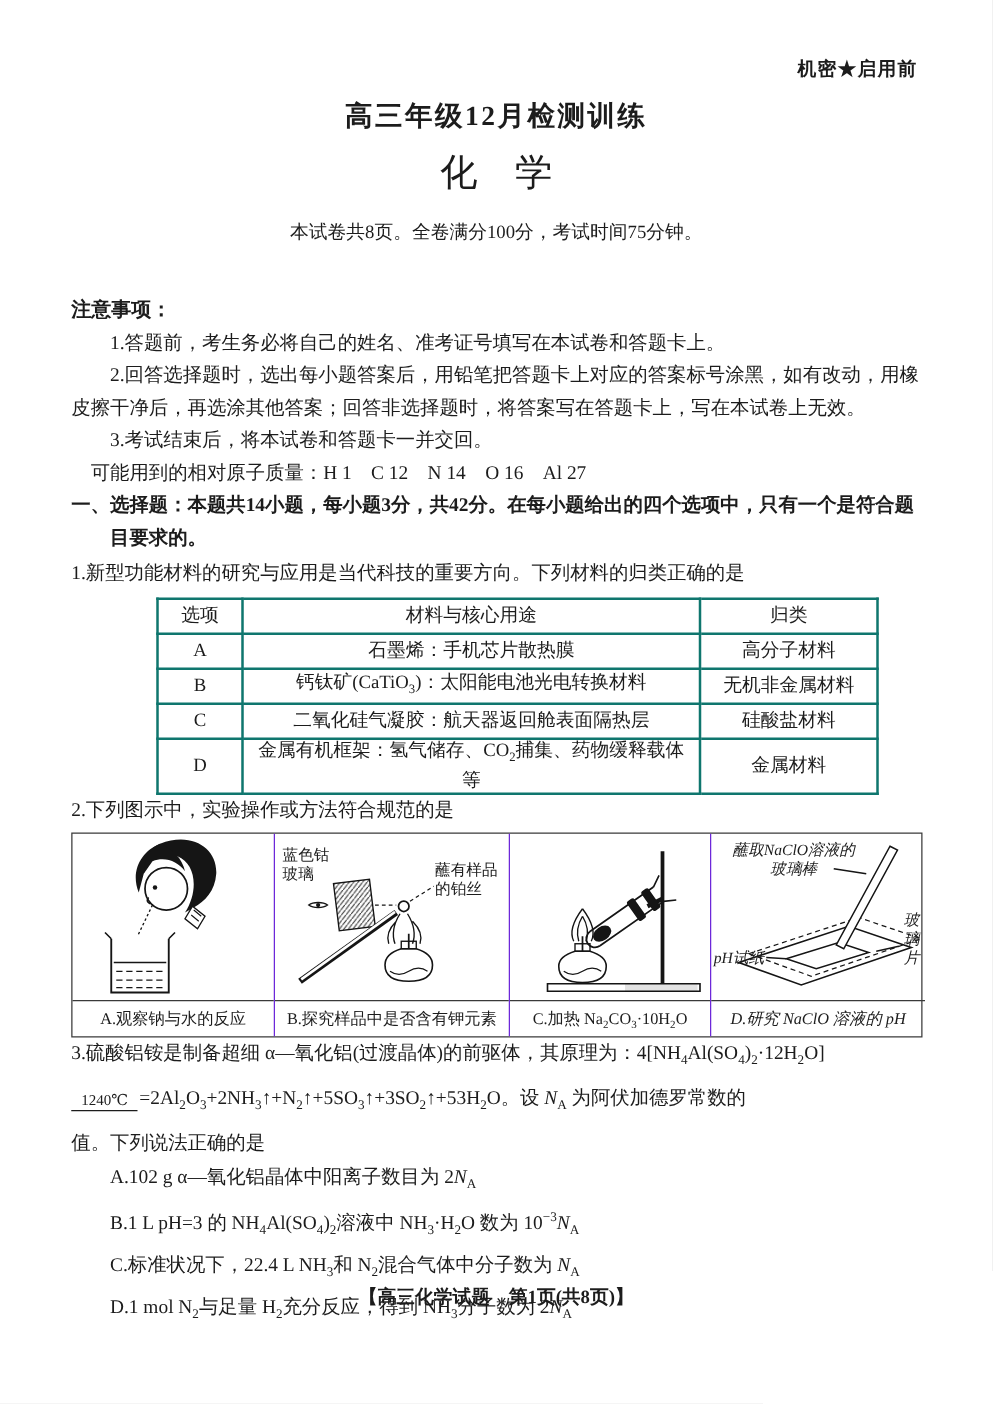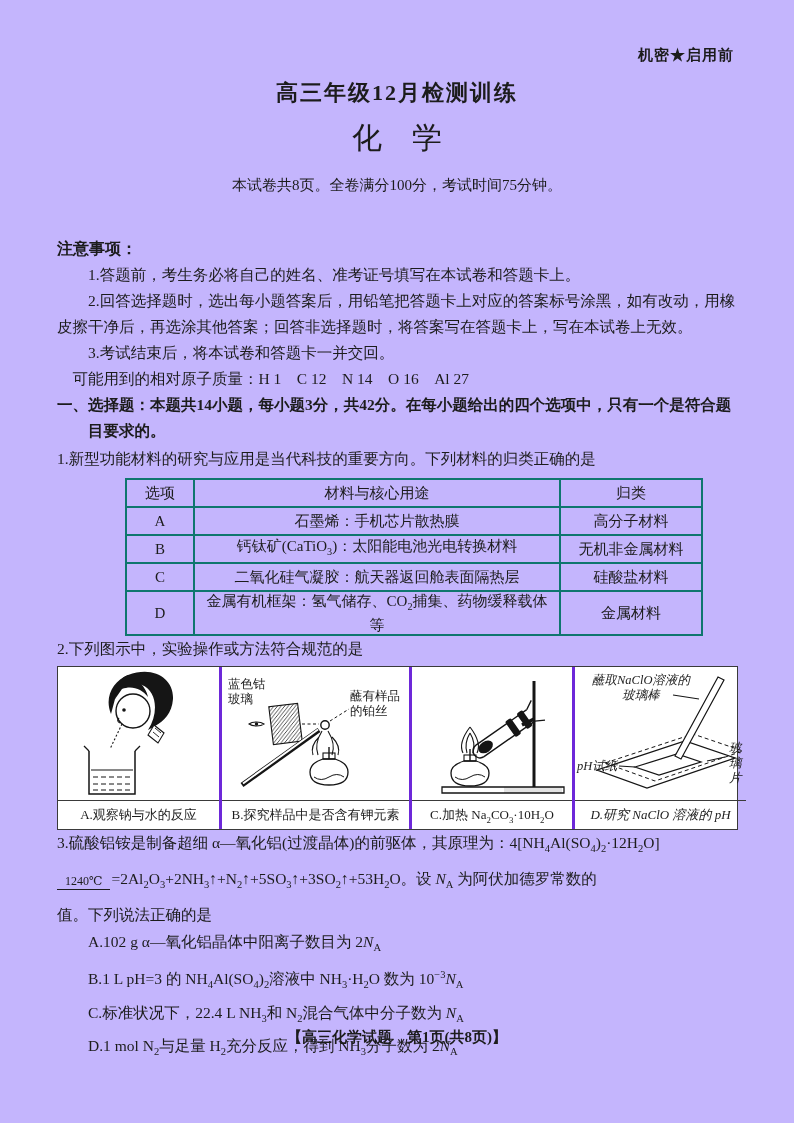--- a/index.html
+++ b/index.html
@@ -1,41 +1,41 @@
 <!DOCTYPE html>
 <html><head>
 <meta charset="utf-8">
 <style>
   html,body{margin:0;padding:0;background:#e8e8e8;}
-  .page{position:relative;width:794px;height:1123px;background:#c4b5fd;margin:0 auto;
+  .page{position:relative;width:794px;height:1123px;background:#ffffff;margin:0 auto;
         font-family:"Liberation Serif","DejaVu Serif",serif;color:#1c1c1c;overflow:hidden;}
   .confidential{position:absolute;top:46px;right:60px;font-weight:bold;font-size:15px;letter-spacing:1px;}
   .title{position:absolute;top:78px;left:0;width:100%;text-align:center;font-size:22px;font-weight:bold;letter-spacing:2px;}
   .subject{position:absolute;top:118px;left:0;width:100%;text-align:center;font-size:30px;font-weight:normal;}
   .exam-info{position:absolute;top:176px;left:0;width:100%;text-align:center;font-size:15px;}
   .content{position:absolute;left:57px;top:236px;width:680px;font-size:15.5px;line-height:26px;}
   .content p{margin:0;}
   .bold{font-weight:bold;}
   .indent2{text-indent:2em;}
   .hang2{padding-left:2em;text-indent:-2em;}
   .atomic{margin-top:16px;padding-left:1em;}
   .q1table{border-collapse:collapse;margin:6px 0 0 68px;font-size:15px;text-align:center;}
   .q1table td,.q1table th{border:2px solid #0f766e;height:26px;padding:0 6px;font-weight:normal;line-height:18px;}
   .q1table .c-opt{width:54px;}
   .q1table .c-use{width:352px;}
   .q1table .c-cat{width:128px;}
   .qstem{margin-top:8px;}
   .figrow{display:flex;border:1px solid #3a3a3a;width:679px;margin-top:4px;background:#fff;}
-  .figcell{display:flex;flex-direction:column;border-right:3px solid #6d28d9;}
+  .figcell{display:flex;flex-direction:column;border-right:1px solid #6d28d9;}
   .figcell:last-child{border-right:none;}
   .figart{height:133px;position:relative;}
   .figcap{border-top:1px solid #3a3a3a;height:28px;line-height:28px;text-align:center;
           font-size:13px;white-space:nowrap;overflow:hidden;}
   .flabel{position:absolute;font-size:12.5px;line-height:15px;color:#1c1c1c;}
-  .vlabel{width:14px;margin-top:12px;}
+  .vlabel{width:14px;}
   svg{display:block;}
   .eqline{line-height:34px;white-space:nowrap;}
   .cond{display:inline-block;font-size:12px;line-height:13px;padding:0 8px 1px 8px;
         border-bottom:1.5px solid #1c1c1c;vertical-align:-1px;margin-right:1px;}
   .opt{text-indent:2em;line-height:27px;}
   .footer{position:absolute;top:1028px;left:0;width:100%;text-align:center;font-weight:bold;font-size:15px;}
   sub,sup{font-size:0.68em;}
 </style>
 </head>
 <body>

